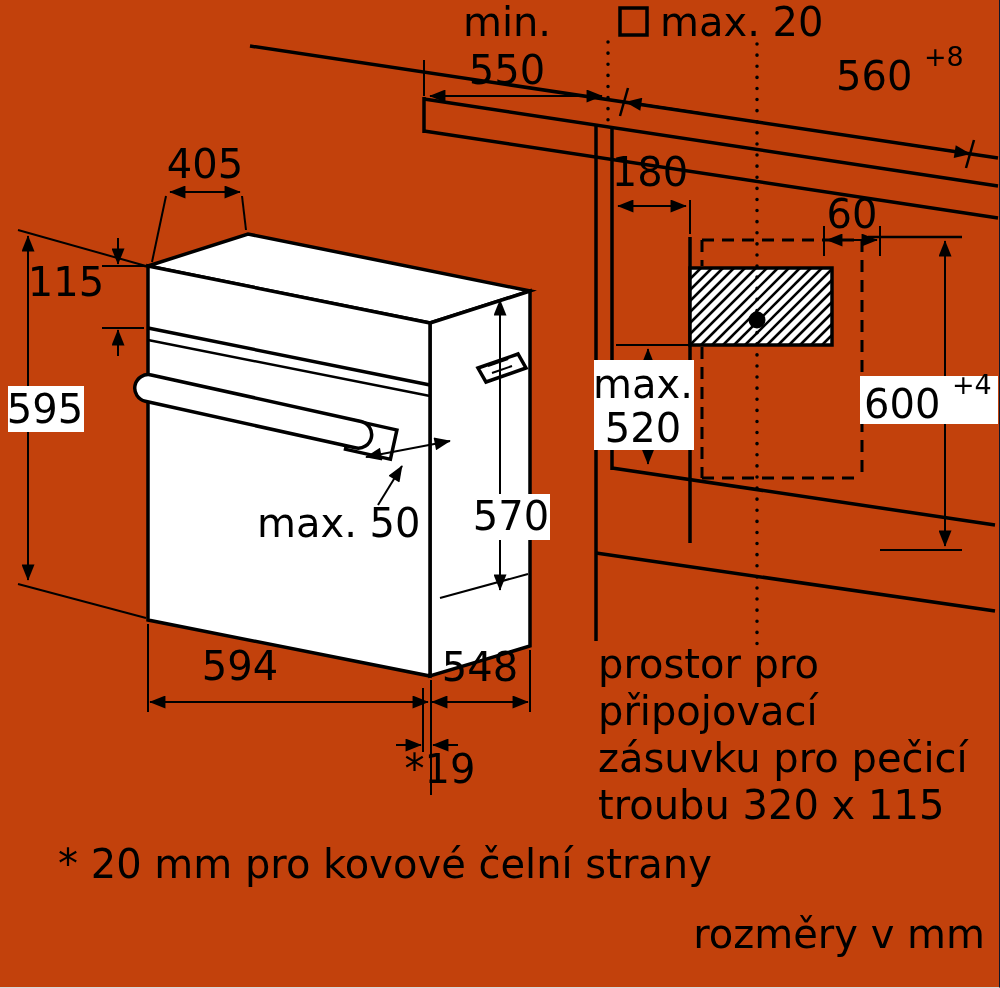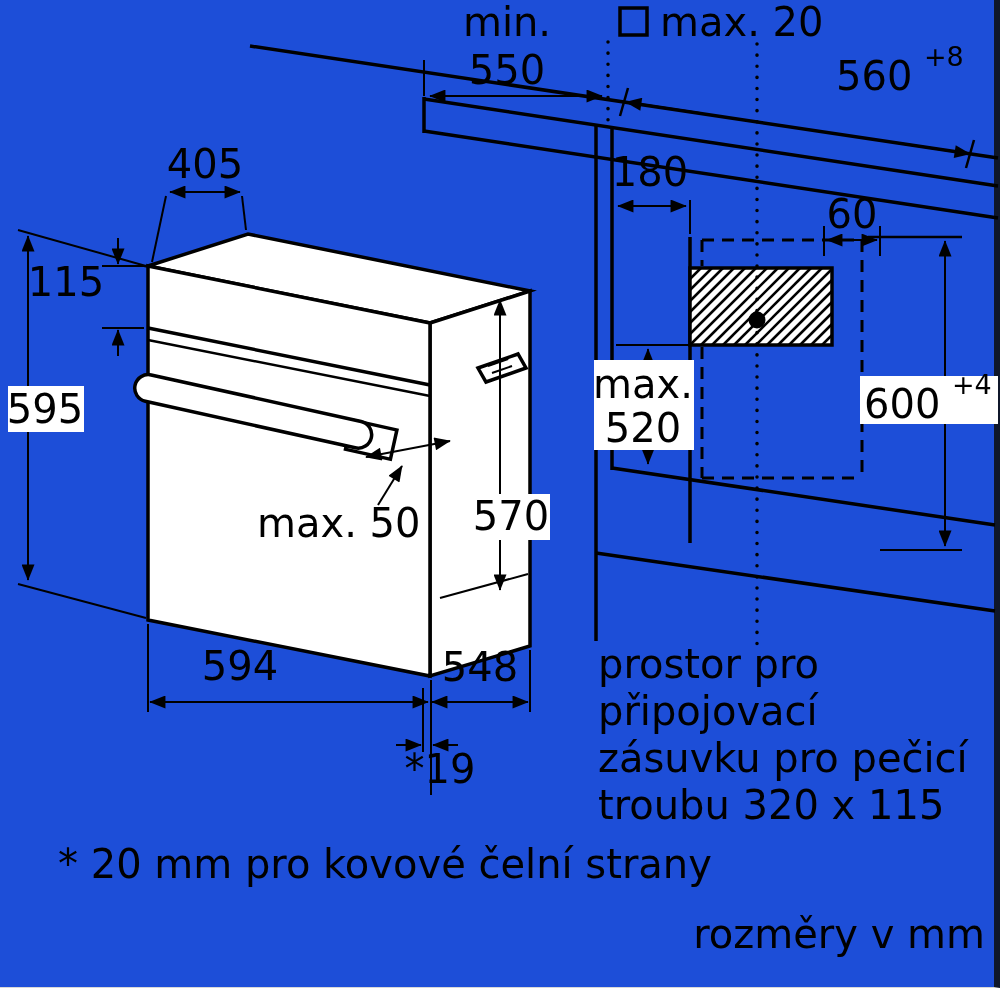--- a/index.html
+++ b/index.html
@@ -1,17 +1,17 @@
 <!DOCTYPE html>
 <html><head>
 <meta charset="utf-8">
 <style>
   html,body{margin:0;padding:0;background:#ffffff;}
-  .frame{width:1000px;height:988px;position:relative;background:#1d4ed8;
-         border-right:6px solid #0f172a;border-bottom:1px solid #d8d8d8;box-sizing:border-box;}
+  .frame{width:1000px;height:988px;position:relative;background:#c2410c;
+         border-right:1px solid #0f172a;border-bottom:1px solid #d8d8d8;box-sizing:border-box;}
   svg{position:absolute;left:0;top:0;}
   text{font-family:"DejaVu Sans", sans-serif;fill:#000;}
   .dim{font-size:40px;}
   .sup{font-size:27px;}
   .note{font-size:40px;}
   .obj{stroke:#000;stroke-width:3.5;fill:none;}
   .objf{stroke:#000;stroke-width:3.5;fill:#fff;}
   .thin{stroke:#000;stroke-width:2;fill:none;}
   .mid{stroke:#000;stroke-width:2.5;fill:none;}
   .dash{stroke:#000;stroke-width:3;fill:none;stroke-dasharray:12 8;}

